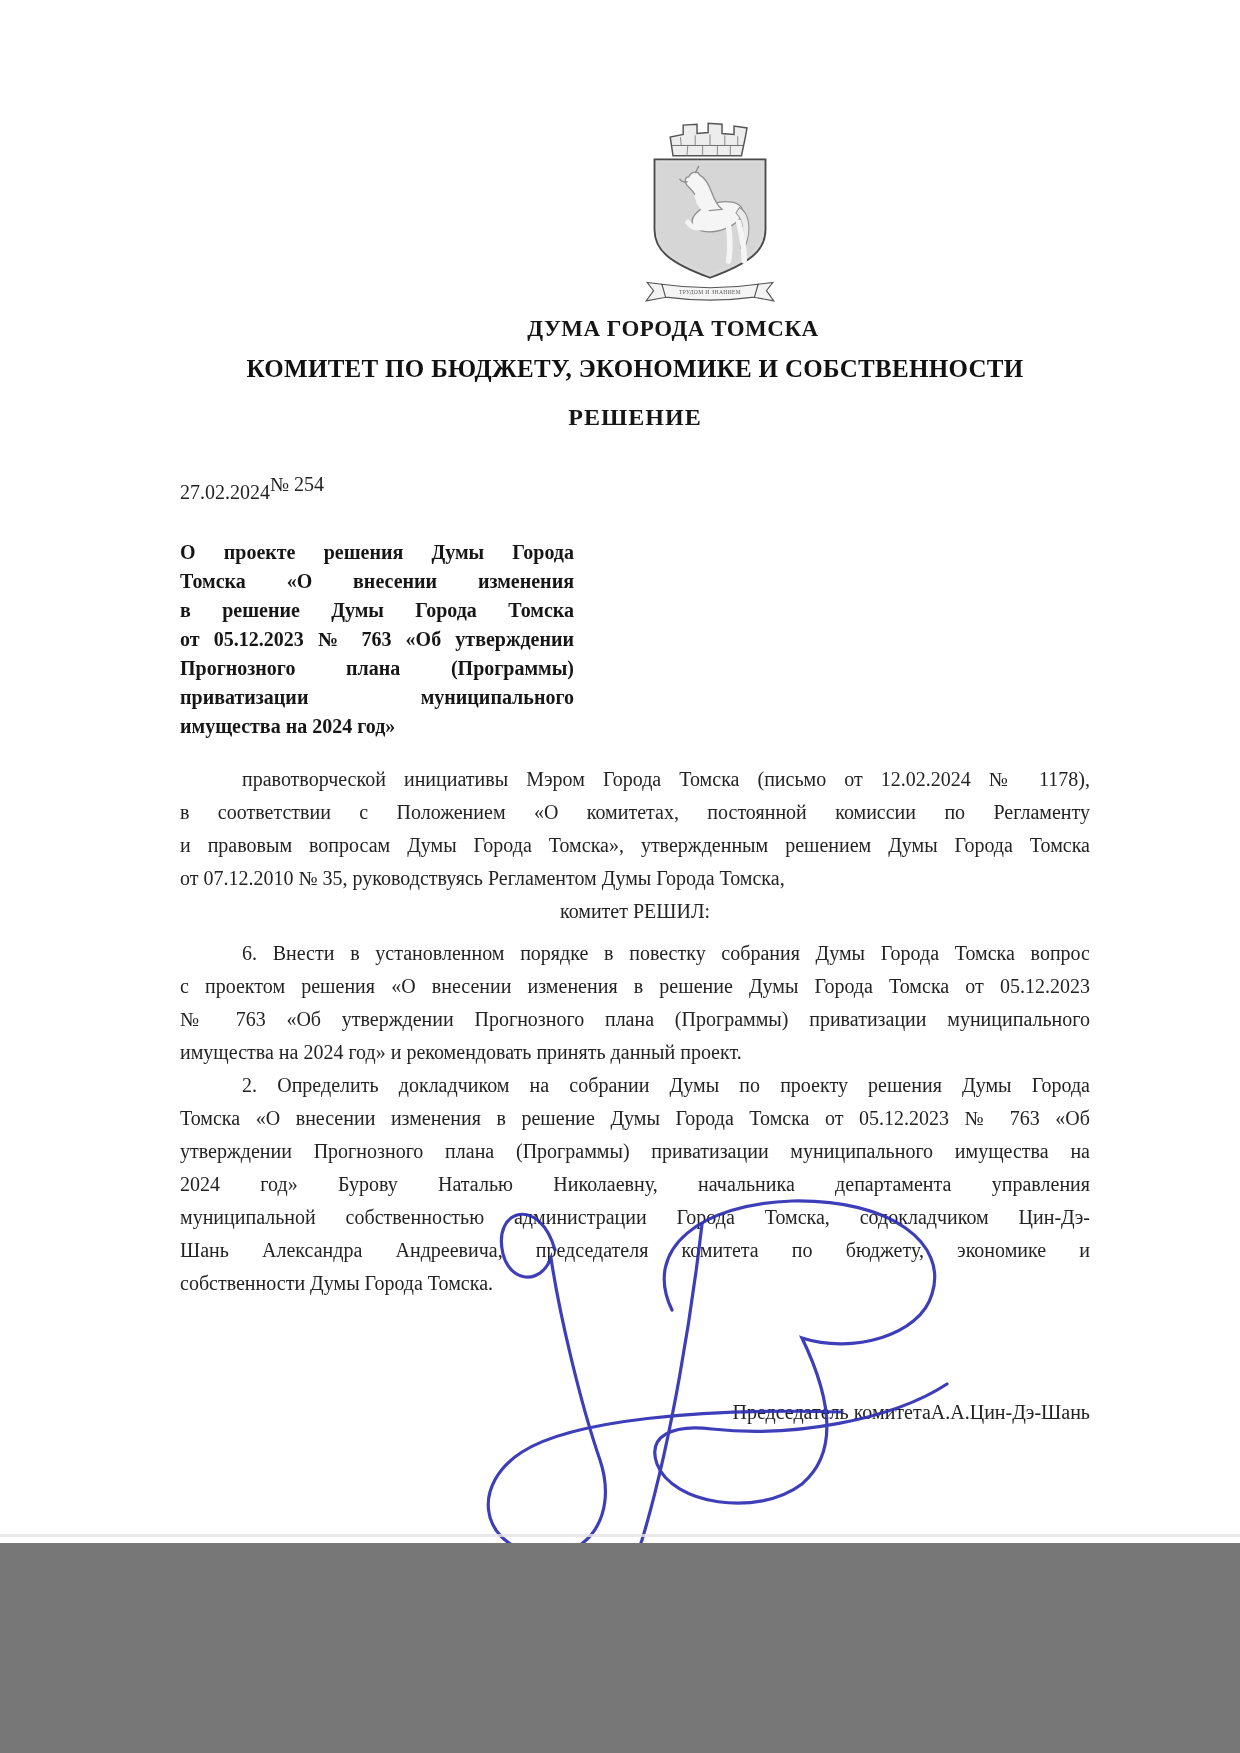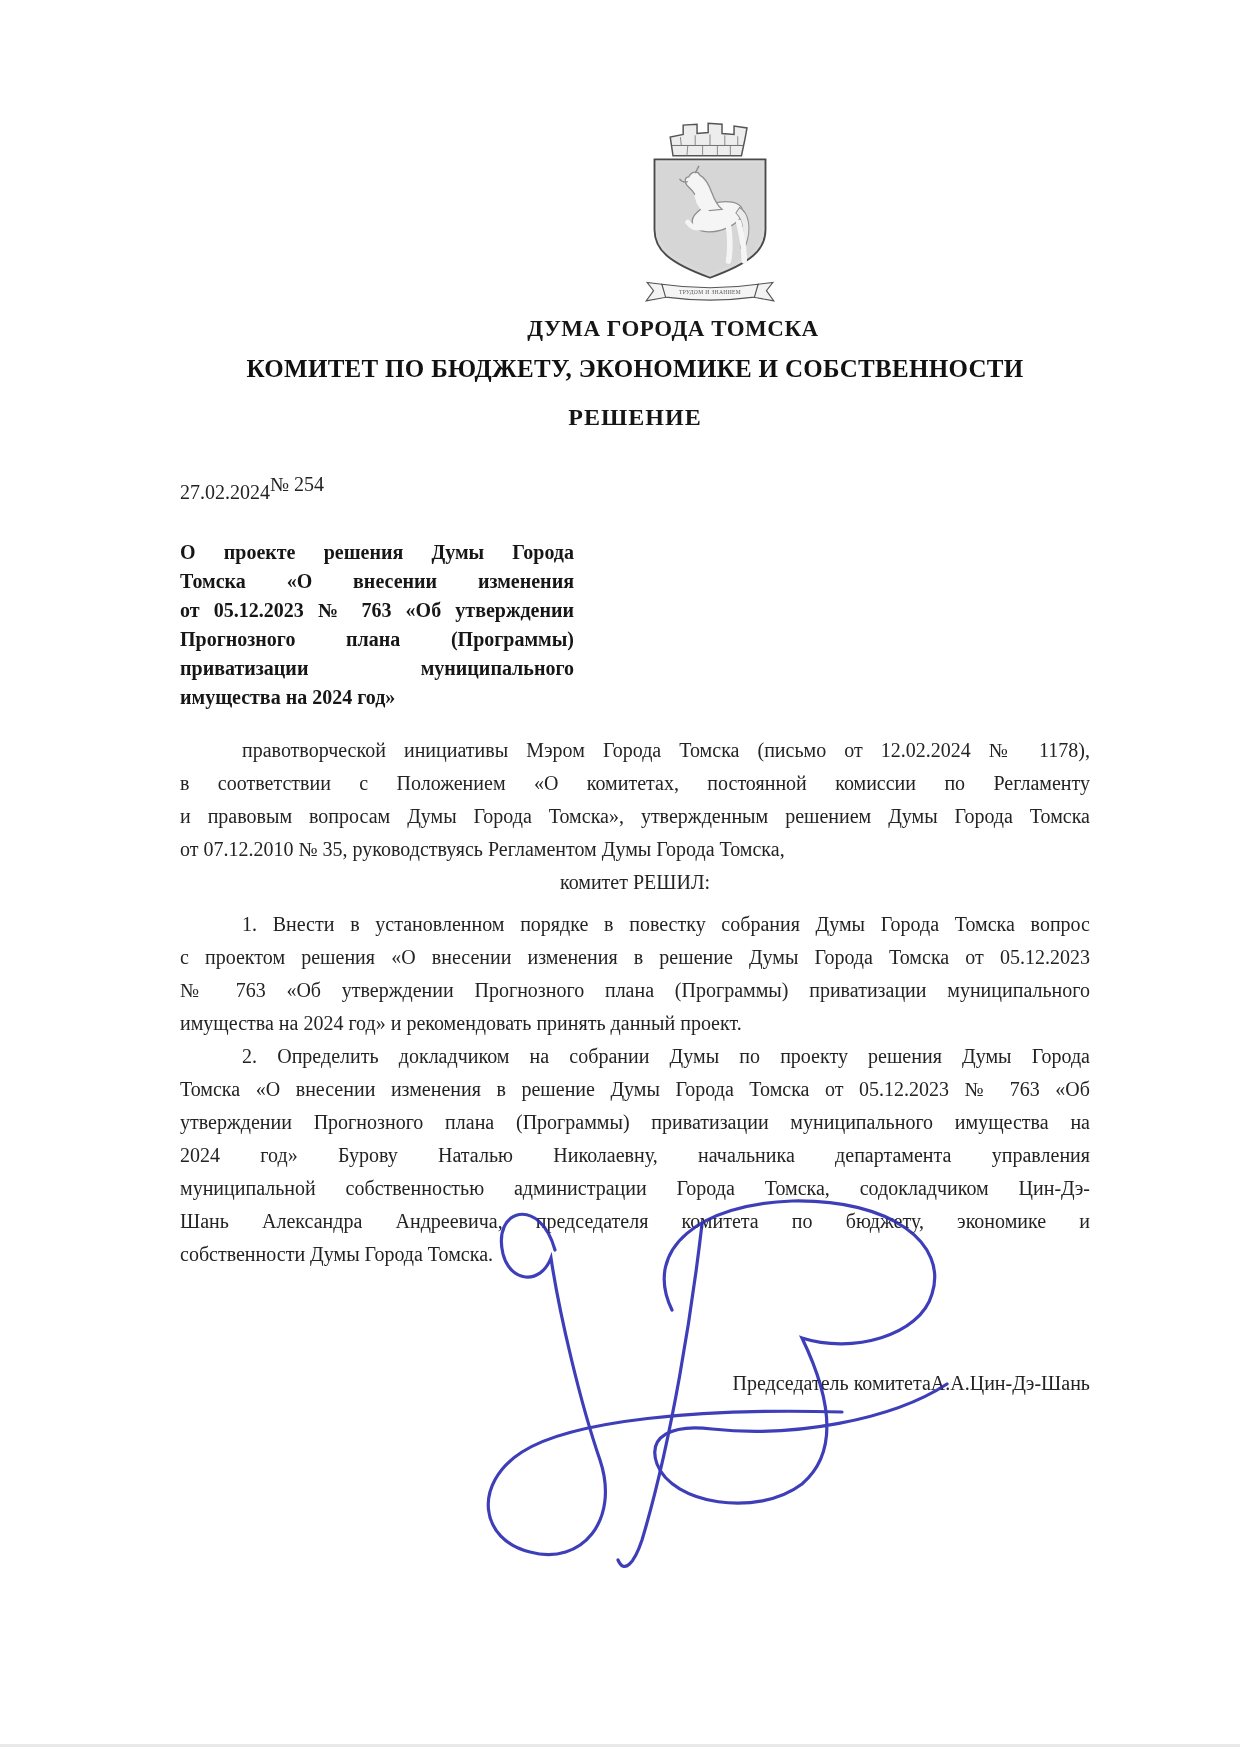--- a/index.html
+++ b/index.html
@@ -1,18 +1,18 @@
 <!DOCTYPE html>
 <html><head>
 <meta charset="utf-8">
 <style>
   html,body { margin:0; padding:0; background:#777; }
   .page {
     position:relative;
-    width:1240px; height:1753px;
+    width:1240px; height:1543px;
     margin:0 auto;
     background:#ffffff;
     font-family:"Liberation Serif", serif;
     color:#232323;
     overflow:hidden;
   }
   .content { padding:0 150px 0 180px; }
 
   .emblem-wrap { display:flex; justify-content:center; padding-top:120px; }
   .emblem-wrap svg { margin-left:150px; }
@@ -114,38 +114,39 @@
     <div class="doctype">РЕШЕНИЕ</div>
 
     <div class="daterow">
       <span class="date">27.02.2024</span>
       <span class="num">№ 254</span>
     </div>
 
     <div class="subject">
         <div class="line">О проекте решения Думы Города</div>
         <div class="line">Томска «О внесении изменения</div>
+        <div class="line">в решение Думы Города Томска</div>
         <div class="line">от 05.12.2023 № 763 «Об утверждении</div>
         <div class="line">Прогнозного плана (Программы)</div>
         <div class="line">приватизации муниципального</div>
         <div class="line">имущества на 2024 год»</div>
       </div>
 
     <div class="para preamble indent-first">
         <div class="line">правотворческой инициативы Мэром Города Томска (письмо от 12.02.2024 № 1178),</div>
         <div class="line">в соответствии с Положением «О комитетах, постоянной комиссии по Регламенту</div>
         <div class="line">и правовым вопросам Думы Города Томска», утвержденным решением Думы Города Томска</div>
         <div class="line">от 07.12.2010 № 35, руководствуясь Регламентом Думы Города Томска,</div>
       </div>
 
     <div class="res-heading">комитет РЕШИЛ:</div>
 
     <div class="items">
       <div class="para indent-first">
-          <div class="line">1. Внести в установленном порядке в повестку собрания Думы Города Томска вопрос</div>
+          <div class="line">6. Внести в установленном порядке в повестку собрания Думы Города Томска вопрос</div>
           <div class="line">с проектом решения «О внесении изменения в решение Думы Города Томска от 05.12.2023</div>
           <div class="line">№ 763 «Об утверждении Прогнозного плана (Программы) приватизации муниципального</div>
           <div class="line">имущества на 2024 год» и рекомендовать принять данный проект.</div>
         </div>
       <div class="para indent-first">
           <div class="line">2. Определить докладчиком на собрании Думы по проекту решения Думы Города</div>
           <div class="line">Томска «О внесении изменения в решение Думы Города Томска от 05.12.2023 № 763 «Об</div>
           <div class="line">утверждении Прогнозного плана (Программы) приватизации муниципального имущества на</div>
           <div class="line">2024 год» Бурову Наталью Николаевну, начальника департамента управления</div>
           <div class="line">муниципальной собственностью администрации Города Томска, содокладчиком Цин-Дэ-</div>

